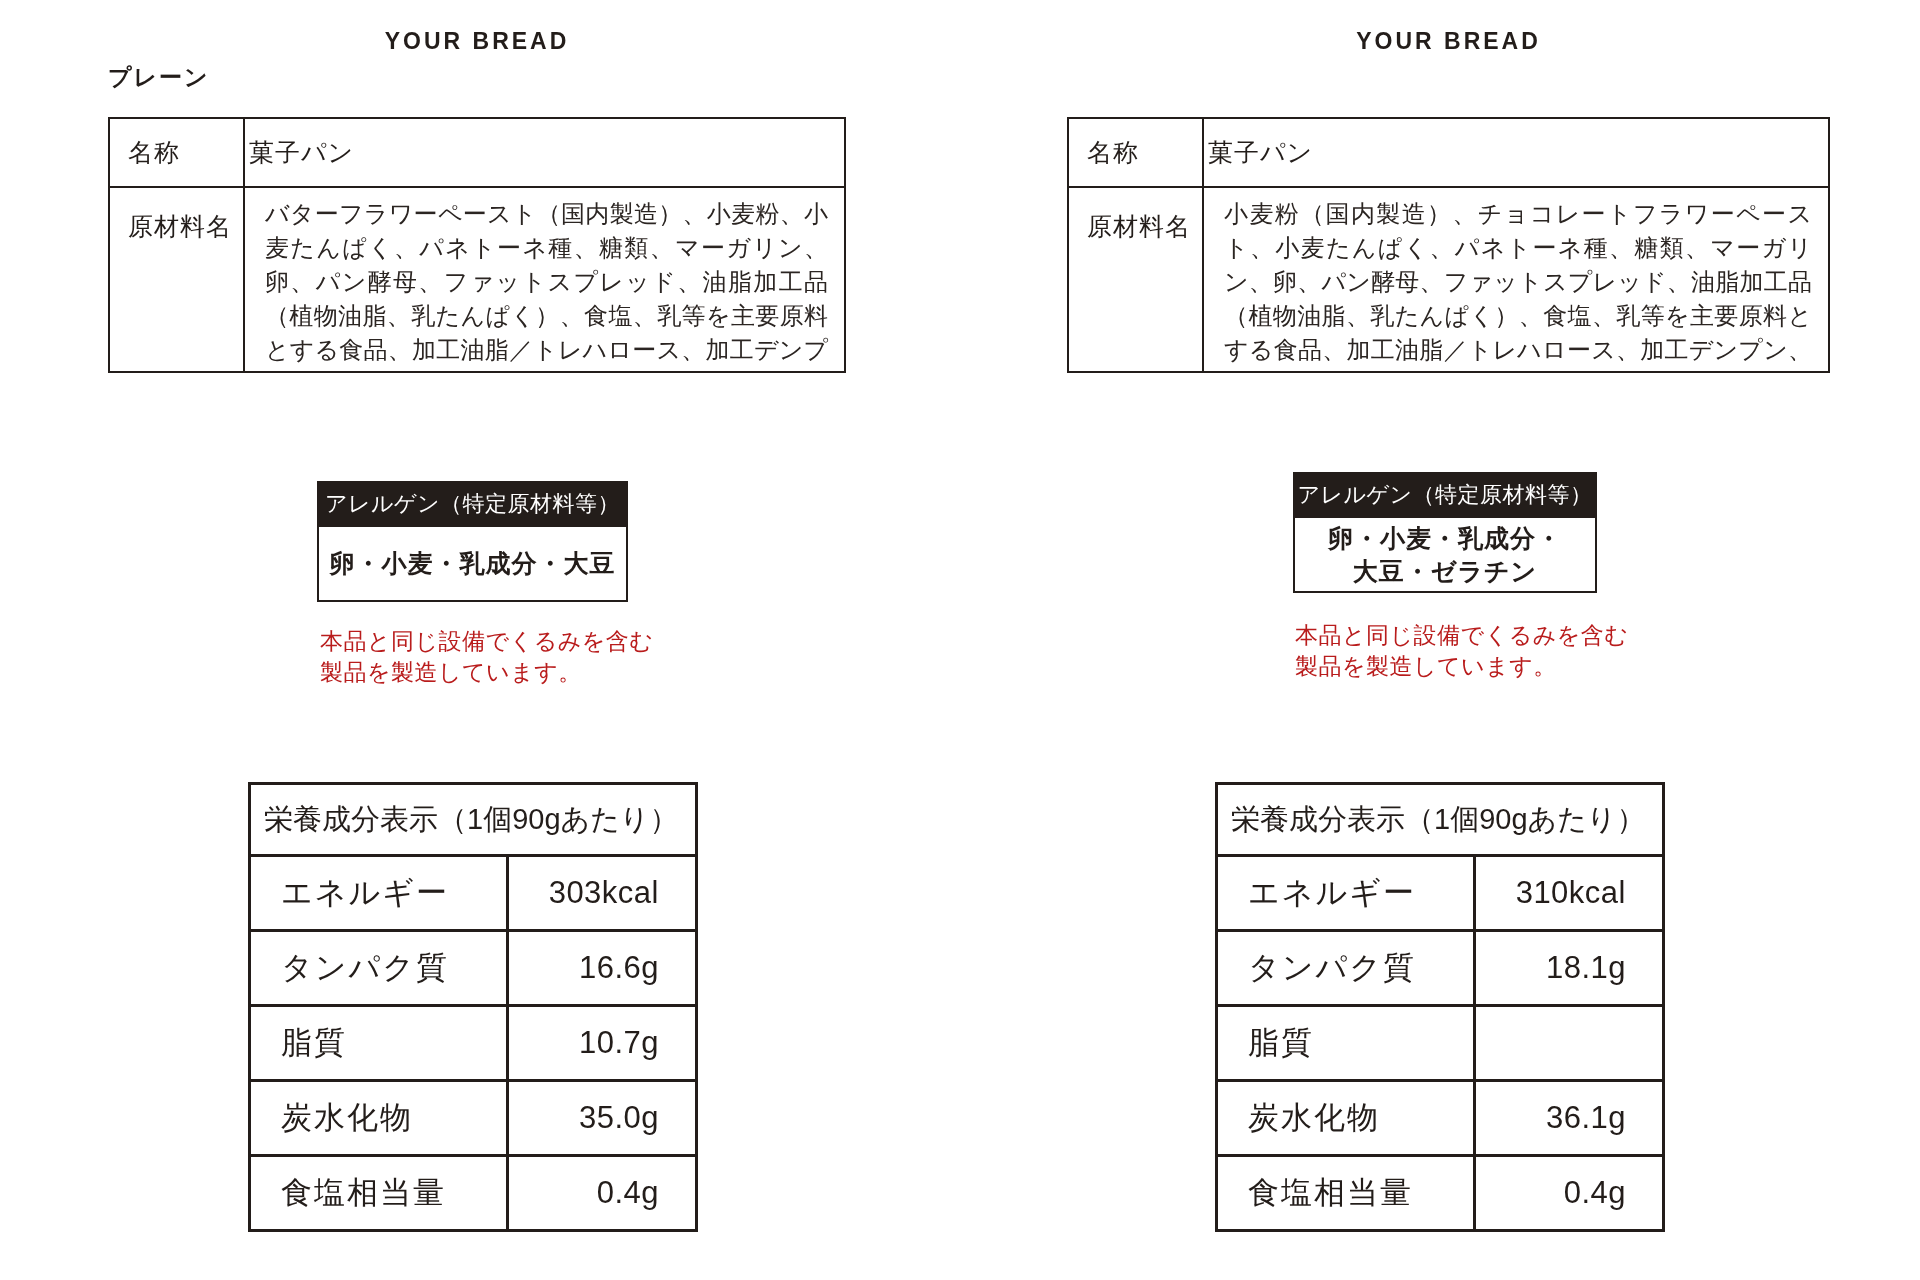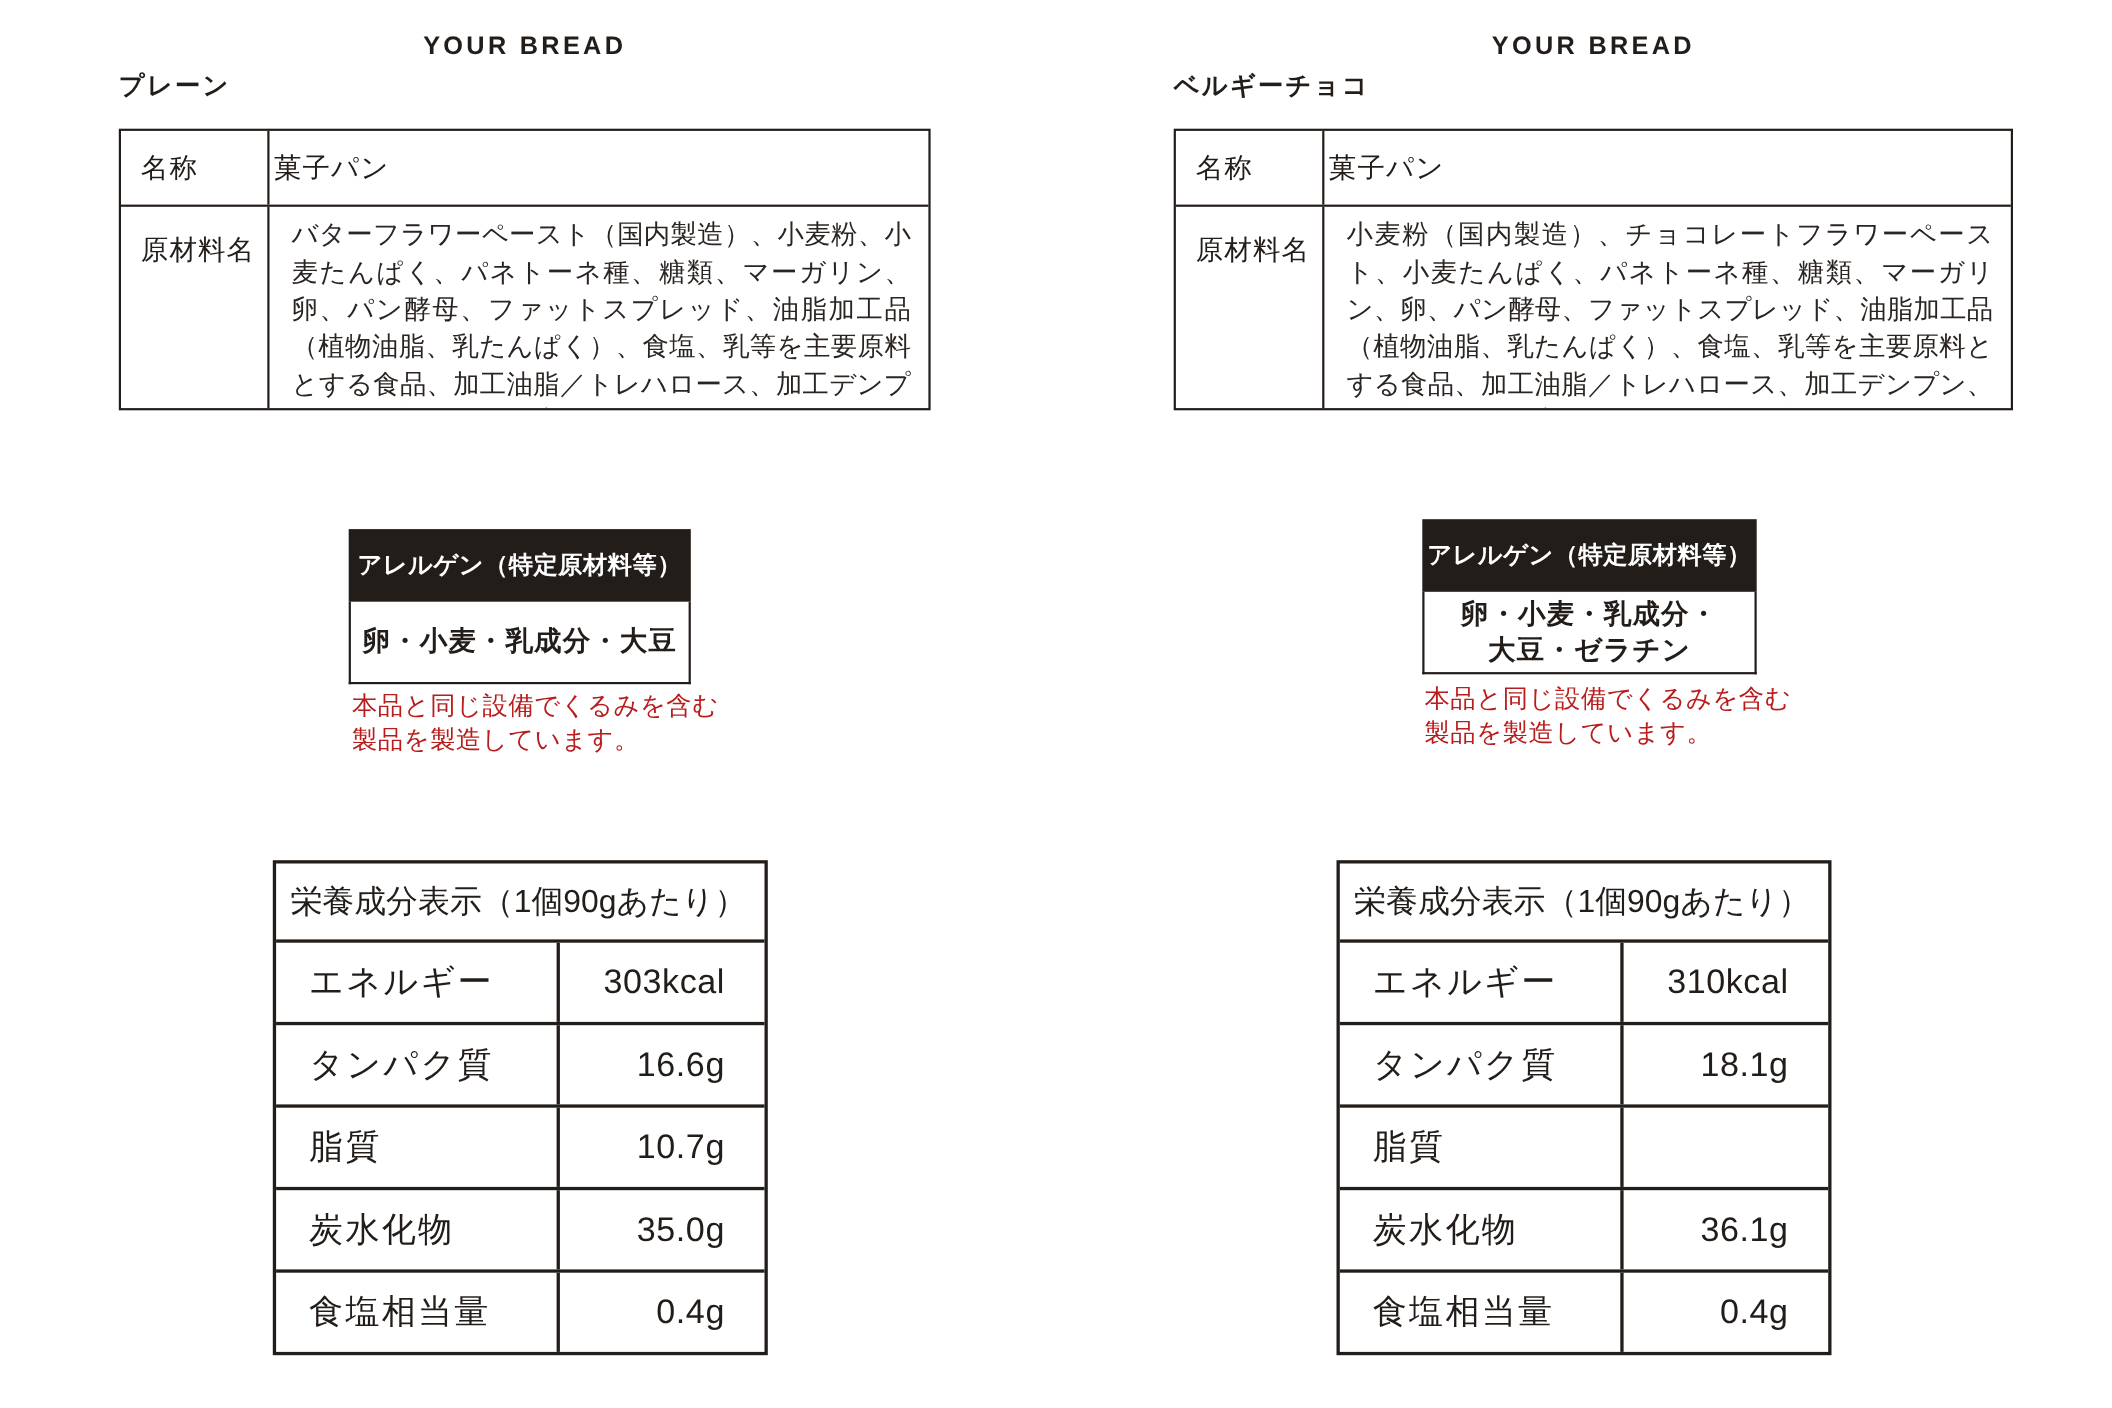--- a/index.html
+++ b/index.html
@@ -26,23 +26,23 @@
   .info-label-cell{flex:0 0 135px;border-right:2px solid #231d1a;
     box-sizing:border-box;padding-left:18px;font-size:25px;letter-spacing:1px;}
   .row-name .info-label-cell{display:flex;align-items:center;}
   .row-ing  .info-label-cell{padding-top:22px;}
   .name-value{flex:1;display:flex;align-items:center;padding-left:4px;font-size:25px;letter-spacing:1px;}
   .ing-value{flex:1;padding:9px 16px 6px 20px;font-size:24px;line-height:34px;
     text-align:justify;overflow:hidden;color:#2b2522;}
 
   
   .allergen-box{position:absolute;box-sizing:border-box;}
-  .allergen-header{height:66px;background:#231d1a;color:#ffffff;
+  .allergen-header{height:46px;background:#231d1a;color:#ffffff;
     display:flex;align-items:center;justify-content:center;
-    font-size:22px;font-weight:bold;letter-spacing:0.5px;}
+    font-size:22px;font-weight:normal;letter-spacing:0.5px;}
   .allergen-body{border:2px solid #231d1a;border-top:none;box-sizing:border-box;
     height:75px;display:flex;align-items:center;justify-content:center;text-align:center;
     font-size:25px;font-weight:bold;letter-spacing:1px;line-height:33px;white-space:pre-line;}
   .facility-note{position:absolute;font-size:23px;line-height:31px;
     letter-spacing:0.5px;white-space:pre-line;color:#b91c1c;}
 
   
   .nutrition-table{position:absolute;top:778px;width:444px;
     border:3px solid #231d1a;box-sizing:content-box;background:#fff;}
   .nutrition-title{height:69px;display:flex;align-items:center;
@@ -98,21 +98,20 @@
     </div>
     <div class="nutrition-row">
       <div class="n-label">食塩相当量</div>
       <div class="n-value">0.4g</div>
     </div>
   </div>
 </div>
 
 <div class="col col-right">
   <div class="brand">YOUR BREAD</div>
-  <div class="flavor">ベルギーチョコ</div>
 
   <div class="info-table" style="left:0;width:763px;">
     <div class="info-row row-name">
       <div class="info-label-cell">名称</div>
       <div class="name-value">菓子パン</div>
     </div>
     <div class="info-row row-ing">
       <div class="info-label-cell">原材料名</div>
       <div class="ing-value">小麦粉（国内製造）、チョコレートフラワーペースト、小麦たんぱく、パネトーネ種、糖類、マーガリン、卵、パン酵母、ファットスプレッド、油脂加工品（植物油脂、乳たんぱく）、食塩、乳等を主要原料とする食品、加工油脂／トレハロース、加工デンプン、乳化剤、香料、増粘多糖類、pH調整剤、イーストフード、酸化防止剤（ビタミンE）、ビタミンC、着色料（カロチン）、酒精、（一部に卵・小麦・乳成分・大豆・ゼラチンを含む）</div>
     </div>

